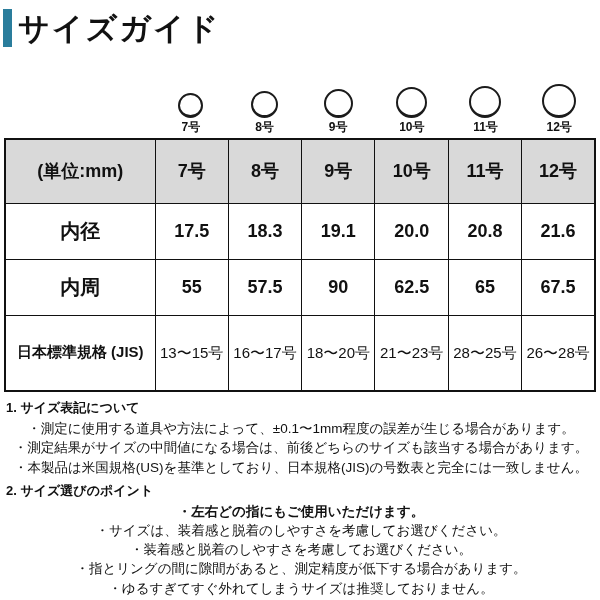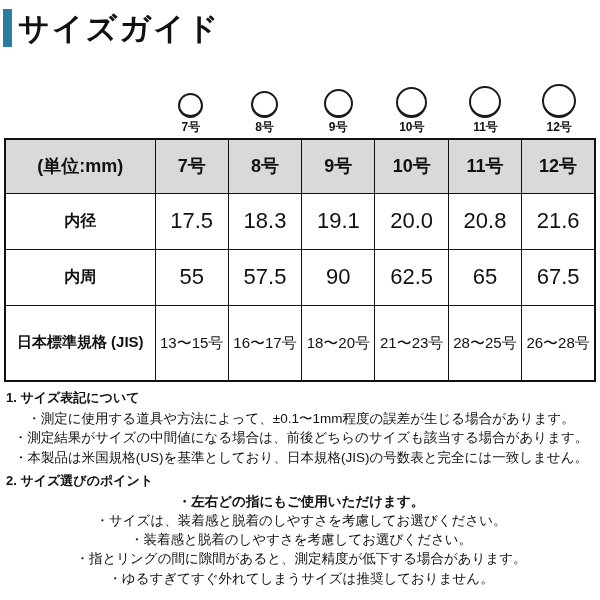--- a/index.html
+++ b/index.html
@@ -46,27 +46,27 @@
     border-collapse:collapse;
     border:2px solid #111;
     table-layout:fixed;
   }
   table.size col.c-label{width:150px;}
   table.size td,table.size th{
     border:1px solid #111;
     text-align:center;vertical-align:middle;
     padding:0 2px;
   }
-  tr.head{height:54px;background:#d9d9d9;}
+  tr.head{height:64px;background:#d9d9d9;}
   tr.head th{font-size:18px;font-weight:bold;}
   tr.r-diam{height:56px;}
   tr.r-circ{height:56px;}
   tr.r-jis{height:76px;}
-  td.rowlabel{font-size:16px;font-weight:bold;line-height:1.25;}
-  td.val{font-size:22px;font-weight:normal;}
+  td.rowlabel{font-size:20px;font-weight:bold;line-height:1.25;}
+  td.val{font-size:18px;font-weight:bold;}
   tr.r-jis td.val{font-size:15px;line-height:1.3;font-weight:normal;}
   tr.r-jis td.rowlabel{font-size:15px;}
 
   
   .notes{margin:8px 4px 0 6px;}
   .sec-title{font-size:13px;font-weight:bold;margin:6px 0 3px 0;line-height:1.25;}
   ul.bullets{list-style:none;margin:0;padding:0;text-align:center;}
   ul.bullets li{font-size:13.5px;line-height:1.42;letter-spacing:0px;}
   ul.bullets li.strong{font-weight:bold;}
 </style>

